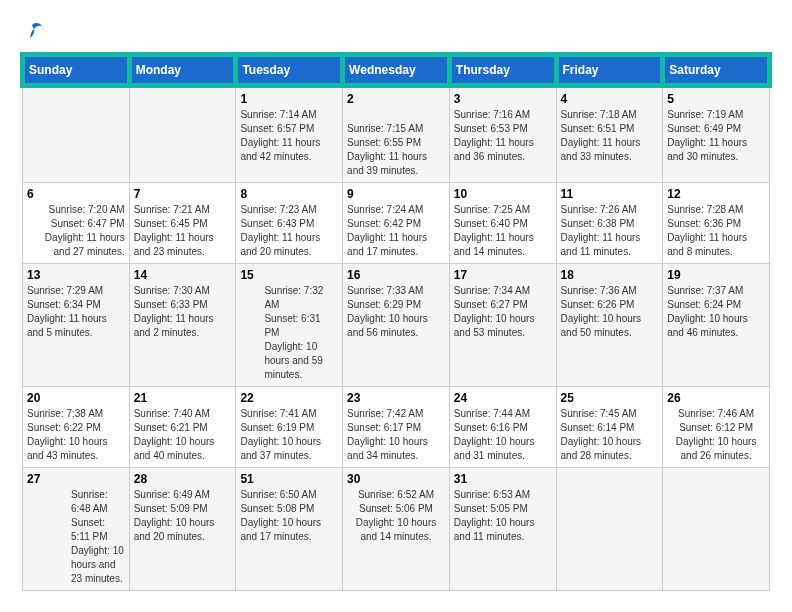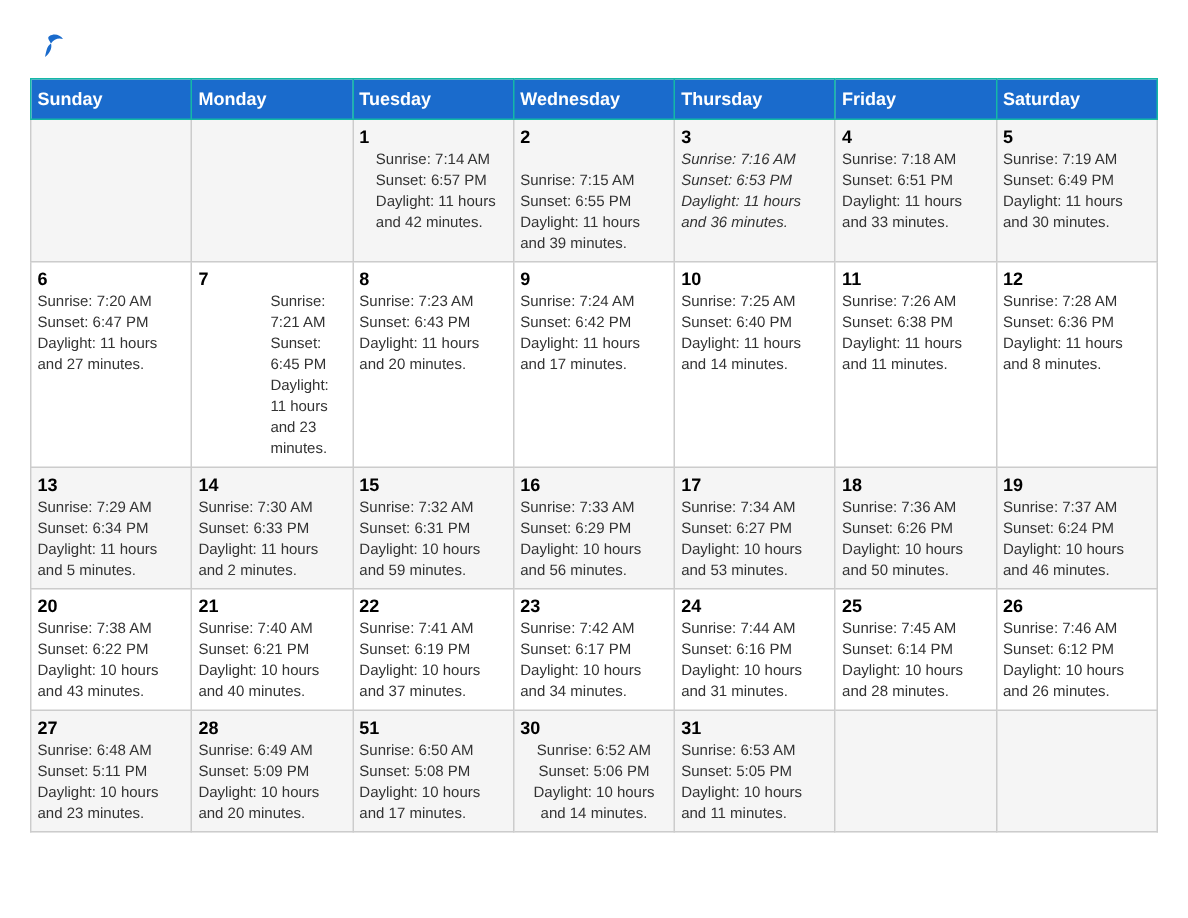--- a/index.html
+++ b/index.html
@@ -39,21 +39,21 @@
       border-collapse: collapse;
       font-size: 11px;
     }
     thead tr th {
       background-color: #1a6bcc;
       color: #fff;
       padding: 6px 4px;
       text-align: left;
       font-size: 12px;
       font-weight: bold;
-      border: 1px solid #14b8a6;
+      border: 5px solid #14b8a6;
     }
     tbody tr td {
       border: 1px solid #ccc;
       vertical-align: top;
       padding: 4px;
       width: 106px;
       height: 80px;
     }
     tbody tr:nth-child(odd) td {
       background-color: #f5f5f5;
@@ -107,59 +107,59 @@
         <th>Friday</th>
         <th>Saturday</th>
       </tr>
   </thead>
   <tbody id="calendar-body">
   <tr>
         <td class="empty-cell"></td>
         <td class="empty-cell"></td>
         <td>
           <span class="day-number">1</span>
-          <div class="day-info" style="white-space: pre-line; margin-left: 11px;">Sunrise: 7:14 AM
+          <div class="day-info" style="white-space: pre-line;">Sunrise: 7:14 AM
 Sunset: 6:57 PM
 Daylight: 11 hours and 42 minutes.</div>
         </td>
         <td>
           <span class="day-number">2</span>
           <div class="day-info" style="white-space: pre-line; margin-top: 16px;">Sunrise: 7:15 AM
 Sunset: 6:55 PM
 Daylight: 11 hours and 39 minutes.</div>
         </td>
         <td>
           <span class="day-number">3</span>
-          <div class="day-info" style="white-space: pre-line; font-style: italic;">Sunrise: 7:16 AM
+          <div class="day-info" style="white-space: pre-line;">Sunrise: 7:16 AM
 Sunset: 6:53 PM
 Daylight: 11 hours and 36 minutes.</div>
         </td>
         <td>
           <span class="day-number">4</span>
           <div class="day-info" style="white-space: pre-line;">Sunrise: 7:18 AM
 Sunset: 6:51 PM
 Daylight: 11 hours and 33 minutes.</div>
         </td>
         <td>
           <span class="day-number">5</span>
           <div class="day-info" style="white-space: pre-line;">Sunrise: 7:19 AM
 Sunset: 6:49 PM
 Daylight: 11 hours and 30 minutes.</div>
         </td>
       </tr>
       <tr>
         <td>
           <span class="day-number">6</span>
-          <div class="day-info" style="white-space: pre-line;">Sunrise: 7:20 AM
+          <div class="day-info" style="white-space: pre-line; text-align: right;">Sunrise: 7:20 AM
 Sunset: 6:47 PM
 Daylight: 11 hours and 27 minutes.</div>
         </td>
         <td>
           <span class="day-number">7</span>
-          <div class="day-info" style="white-space: pre-line; margin-left: 48px;">Sunrise: 7:21 AM
+          <div class="day-info" style="white-space: pre-line;">Sunrise: 7:21 AM
 Sunset: 6:45 PM
 Daylight: 11 hours and 23 minutes.</div>
         </td>
         <td>
           <span class="day-number">8</span>
           <div class="day-info" style="white-space: pre-line;">Sunrise: 7:23 AM
 Sunset: 6:43 PM
 Daylight: 11 hours and 20 minutes.</div>
         </td>
         <td>
@@ -195,21 +195,21 @@
 Daylight: 11 hours and 5 minutes.</div>
         </td>
         <td>
           <span class="day-number">14</span>
           <div class="day-info" style="white-space: pre-line;">Sunrise: 7:30 AM
 Sunset: 6:33 PM
 Daylight: 11 hours and 2 minutes.</div>
         </td>
         <td>
           <span class="day-number">15</span>
-          <div class="day-info" style="white-space: pre-line;">Sunrise: 7:32 AM
+          <div class="day-info" style="white-space: pre-line; margin-left: 24px;">Sunrise: 7:32 AM
 Sunset: 6:31 PM
 Daylight: 10 hours and 59 minutes.</div>
         </td>
         <td>
           <span class="day-number">16</span>
           <div class="day-info" style="white-space: pre-line;">Sunrise: 7:33 AM
 Sunset: 6:29 PM
 Daylight: 10 hours and 56 minutes.</div>
         </td>
         <td>
@@ -263,29 +263,29 @@
 Daylight: 10 hours and 31 minutes.</div>
         </td>
         <td>
           <span class="day-number">25</span>
           <div class="day-info" style="white-space: pre-line;">Sunrise: 7:45 AM
 Sunset: 6:14 PM
 Daylight: 10 hours and 28 minutes.</div>
         </td>
         <td>
           <span class="day-number">26</span>
-          <div class="day-info" style="white-space: pre-line;">Sunrise: 7:46 AM
+          <div class="day-info" style="white-space: pre-line; text-align: center;">Sunrise: 7:46 AM
 Sunset: 6:12 PM
 Daylight: 10 hours and 26 minutes.</div>
         </td>
       </tr>
       <tr>
         <td>
           <span class="day-number">27</span>
-          <div class="day-info" style="white-space: pre-line;">Sunrise: 6:48 AM
+          <div class="day-info" style="white-space: pre-line; margin-left: 44px;">Sunrise: 6:48 AM
 Sunset: 5:11 PM
 Daylight: 10 hours and 23 minutes.</div>
         </td>
         <td>
           <span class="day-number">28</span>
           <div class="day-info" style="white-space: pre-line;">Sunrise: 6:49 AM
 Sunset: 5:09 PM
 Daylight: 10 hours and 20 minutes.</div>
         </td>
         <td>

